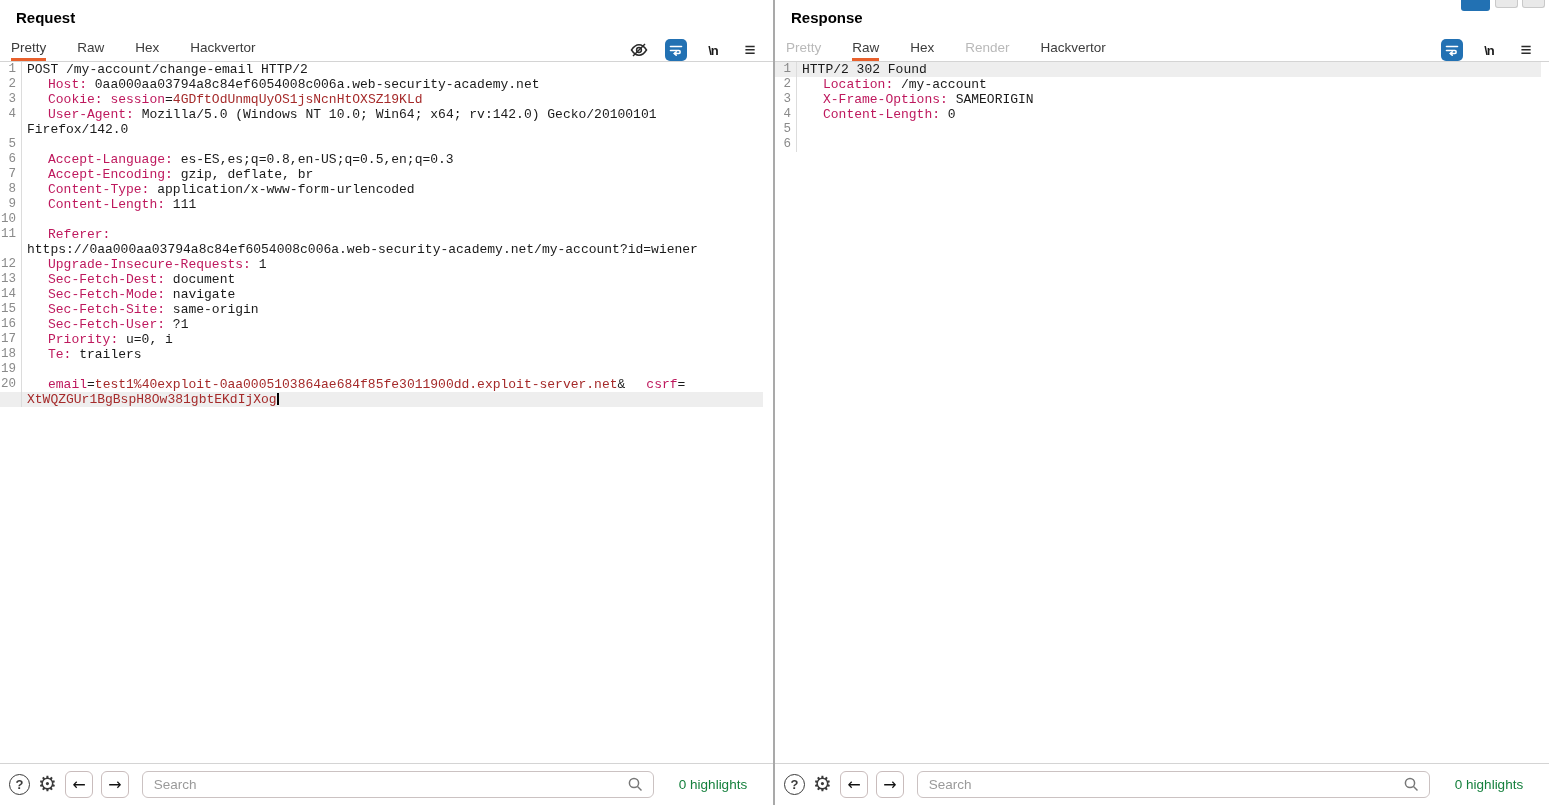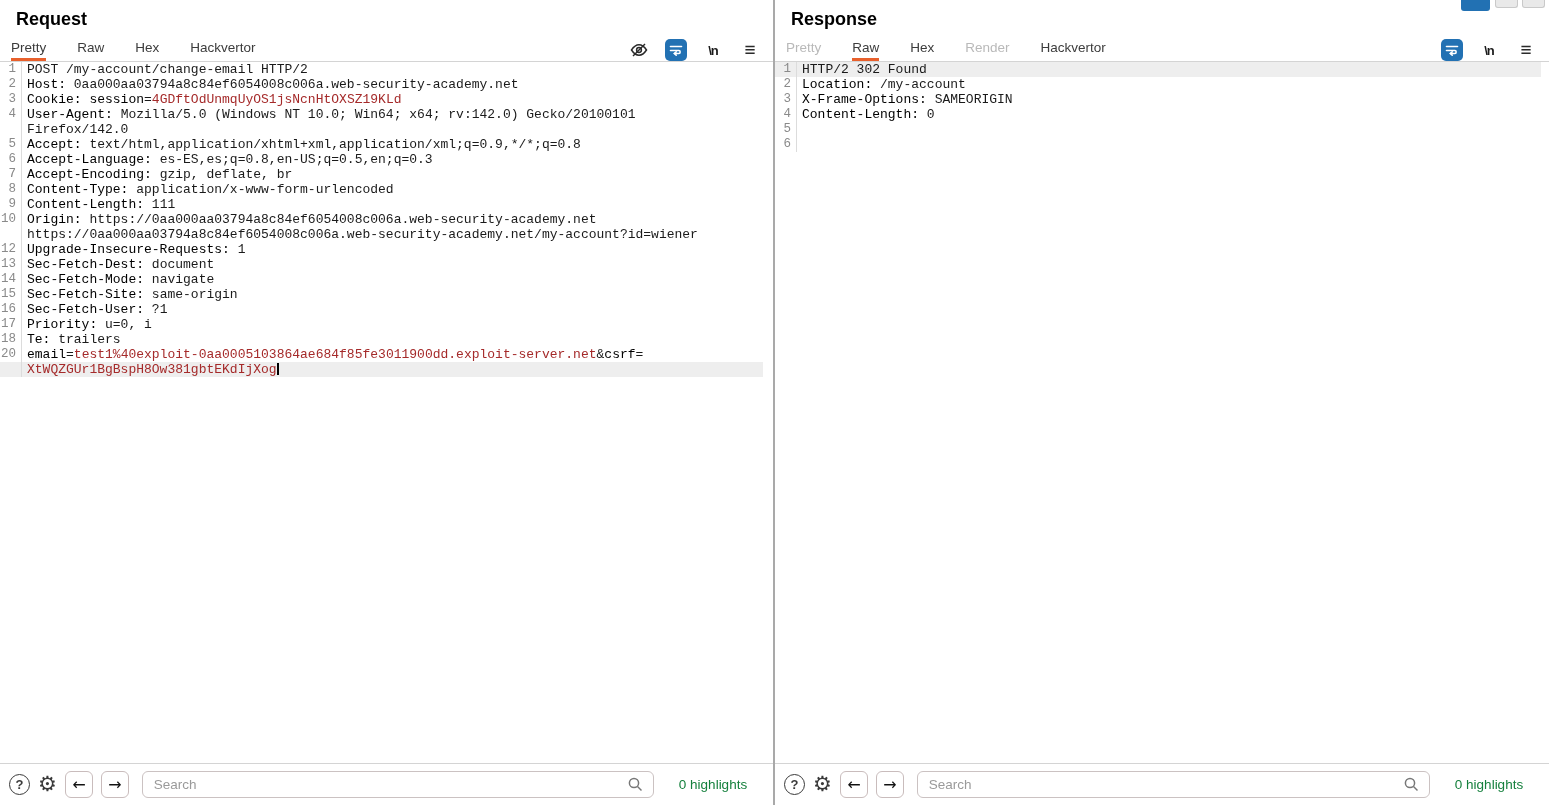--- a/index.html
+++ b/index.html
@@ -11,21 +11,21 @@
   .winfrag.blue { left:1461px; width:29px; height:11px; background:#2271b3; }
   .winfrag.gray1 { left:1495px; width:23px; height:8px; background:#e9e9e9; border:1px solid #c9c9c9; border-top:none; }
   .winfrag.gray2 { left:1522px; width:23px; height:8px; background:#e9e9e9; border:1px solid #c9c9c9; border-top:none; }
 
   
   .panel { position:absolute; top:0; bottom:0; }
   .panel.request  { left:0;   width:773px; }
   .panel.response { left:775px; width:774px;border-radius:19px; }
   .splitter { position:absolute; top:0; bottom:0; left:773px; width:2px; background:#a9a9a9; }
 
-  .panel-title { position:absolute; top:9px; left:16px; font-size:18px; font-weight:bold; color:#000; }
+  .panel-title { position:absolute; top:9px; left:16px; font-size:15px; font-weight:bold; color:#000; }
 
   .tabbar { position:absolute; top:37px; left:0; right:0; height:25px;
             border-bottom:1px solid #d4d4d4; padding-left:11px; display:flex; align-items:stretch; }
   .tab { font-size:13.5px; color:#3c3c3c; margin-right:31px; line-height:22px; cursor:pointer;
          border-bottom:3px solid transparent; }
   .tab.selected { border-bottom-color:var(--accent); }
   .tab.disabled { color:#b9b9b9; }
 
   .toolbar { position:absolute; right:12px; top:2px; display:flex; align-items:center; gap:15px; }
   .tool { width:22px; height:22px; display:flex; align-items:center; justify-content:center; cursor:pointer; }
@@ -36,21 +36,21 @@
   
   .editor { position:absolute; top:58px; bottom:43px; left:0; overflow:hidden; padding-top:4px;
             font-family:"Liberation Mono","DejaVu Sans Mono",monospace; font-size:13px; }
   .panel.request  .editor { width:763px; }
   .panel.response .editor { width:766px; }
   .row { display:flex; height:15px; line-height:15px; }
   .row.hl { background:#eeeeee; }
   .ln { flex:0 0 22px; text-align:right; padding-right:5px; color:#8a8a8a; border-right:1px solid #dcdcdc; font-size:12.5px; }
   .code { white-space:pre; padding-left:5px; }
   .c-d { color:#1a1a1a;text-align:right; }
-  .c-n { color:#000000; }
+  .c-n { color:#be185d;margin-left:21px; }
   .c-v { color:#a52a2a;font-family:Liberation Mono, monospace; }
   .cursor { display:inline-block; width:2px; height:12px; background:#000; vertical-align:-2px; }
 
   
   .bottombar { position:absolute; bottom:0; left:0; right:0; height:42px; border-top:1px solid #d4d4d4;
                display:flex; align-items:center; padding:0 9px; gap:8px; background:#fff; }
   .circle-icon { width:21px; height:21px; border:1.6px solid #3a3a3a; border-radius:50%;
                  display:flex; align-items:center; justify-content:center;
                  font-size:13px; font-weight:bold; color:#3a3a3a; cursor:pointer; flex:0 0 auto; }
   .gear { font-size:21px; color:#3a3a3a; cursor:pointer; line-height:21px; flex:0 0 auto;
@@ -121,41 +121,43 @@
       <div class="row">
         <span class="ln">4</span>
         <span class="code"><span class="c-n">User-Agent:</span><span class="c-d"> Mozilla/5.0 (Windows NT 10.0; Win64; x64; rv:142.0) Gecko/20100101</span></span>
       </div>
       <div class="row">
         <span class="ln"></span>
         <span class="code"><span class="c-d">Firefox/142.0</span></span>
       </div>
       <div class="row">
         <span class="ln">5</span>
-        <span class="code"><span class="c-n">Accept:</span><span class="c-d"> text/html,application/xhtml+xml,application/xml;q=0.9,*/*;q=0.8</span></span>
       </div>
       <div class="row">
         <span class="ln">6</span>
         <span class="code"><span class="c-n">Accept-Language:</span><span class="c-d"> es-ES,es;q=0.8,en-US;q=0.5,en;q=0.3</span></span>
       </div>
       <div class="row">
         <span class="ln">7</span>
         <span class="code"><span class="c-n">Accept-Encoding:</span><span class="c-d"> gzip, deflate, br</span></span>
       </div>
       <div class="row">
         <span class="ln">8</span>
         <span class="code"><span class="c-n">Content-Type:</span><span class="c-d"> application/x-www-form-urlencoded</span></span>
       </div>
       <div class="row">
         <span class="ln">9</span>
         <span class="code"><span class="c-n">Content-Length:</span><span class="c-d"> 111</span></span>
       </div>
       <div class="row">
         <span class="ln">10</span>
-        <span class="code"><span class="c-n">Origin:</span><span class="c-d"> https://0aa000aa03794a8c84ef6054008c006a.web-security-academy.net</span></span>
+      </div>
+      <div class="row">
+        <span class="ln">11</span>
+        <span class="code"><span class="c-n">Referer:</span></span>
       </div>
       <div class="row">
         <span class="ln"></span>
         <span class="code"><span class="c-d">https://0aa000aa03794a8c84ef6054008c006a.web-security-academy.net/my-account?id=wiener</span></span>
       </div>
       <div class="row">
         <span class="ln">12</span>
         <span class="code"><span class="c-n">Upgrade-Insecure-Requests:</span><span class="c-d"> 1</span></span>
       </div>
       <div class="row">
@@ -174,20 +176,24 @@
         <span class="ln">16</span>
         <span class="code"><span class="c-n">Sec-Fetch-User:</span><span class="c-d"> ?1</span></span>
       </div>
       <div class="row">
         <span class="ln">17</span>
         <span class="code"><span class="c-n">Priority:</span><span class="c-d"> u=0, i</span></span>
       </div>
       <div class="row">
         <span class="ln">18</span>
         <span class="code"><span class="c-n">Te:</span><span class="c-d"> trailers</span></span>
+      </div>
+      <div class="row">
+        <span class="ln">19</span>
+        <span class="code"></span>
       </div>
       <div class="row">
         <span class="ln">20</span>
         <span class="code"><span class="c-n">email</span><span class="c-d">=</span><span class="c-v">test1%40exploit-0aa0005103864ae684f85fe3011900dd.exploit-server.net</span><span class="c-d">&amp;</span><span class="c-n">csrf</span><span class="c-d">=</span></span>
       </div>
       <div class="row hl">
         <span class="ln"></span>
         <span class="code"><span class="c-v">XtWQZGUr1BgBspH8Ow381gbtEKdIjXog</span><span class="cursor"></span></span>
       </div>
     </div>

